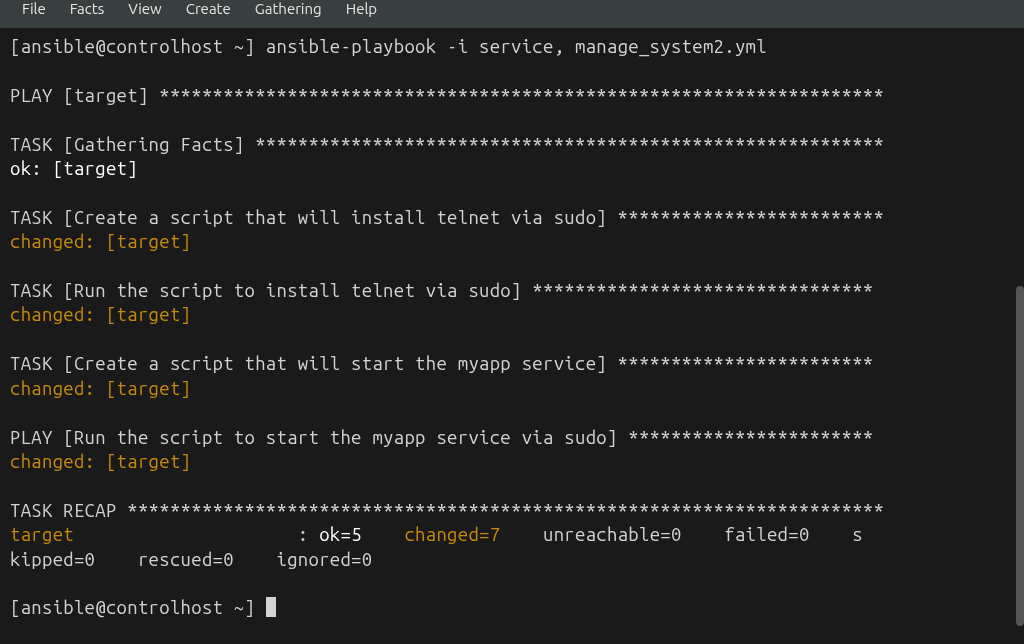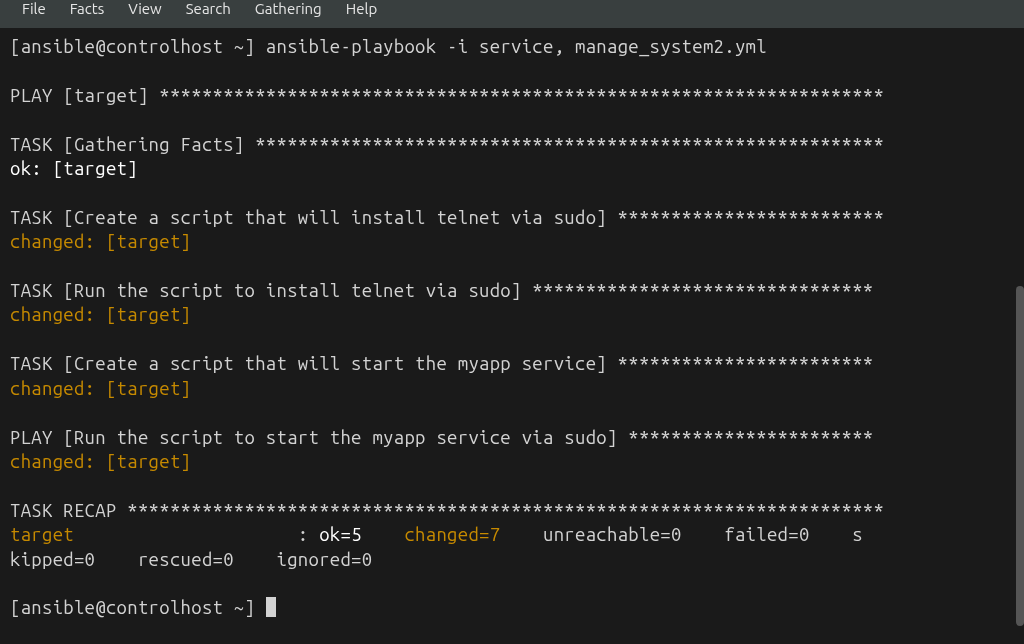--- a/index.html
+++ b/index.html
@@ -65,21 +65,21 @@
       border-radius: 4px;
     }
   </style>
 </head>
 <body>
 
 <div class="menu-bar">
   <div class="menu-item">File</div>
   <div class="menu-item">Facts</div>
   <div class="menu-item">View</div>
-  <div class="menu-item">Search</div>
+  <div class="menu-item">Create</div>
   <div class="menu-item">Gathering</div>
   <div class="menu-item">Help</div>
 </div>
 
 <div class="terminal-content"><span class="white">[ansible@controlhost ~]</span><span class="white"> </span><span class="white">ansible-playbook -i service, manage_system2.yml</span>
 
 <span class="white">PLAY [target] ********************************************************************</span>
 
 <span class="white">TASK [Gathering Facts] ***********************************************************</span>
 <span class="green">ok: [target]</span>

